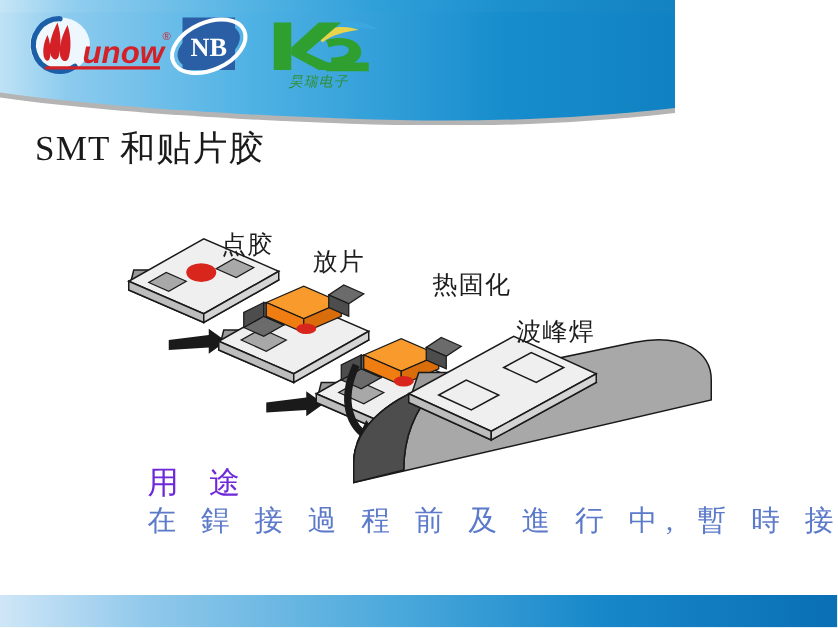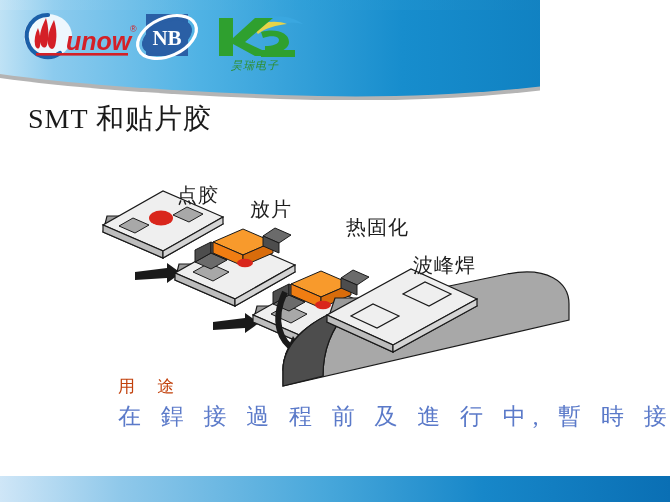--- a/index.html
+++ b/index.html
@@ -93,22 +93,22 @@
 
   
   #purpose-block {
     position: absolute;
     left: 118px;
     top: 372px;
     width: 520px;
   }
   #purpose-title {
     font-family: "Liberation Serif", "DejaVu Serif", serif;
-    font-size: 17px;
-    color: #c2410c;
+    font-size: 25px;
+    color: #6d28d9;
     letter-spacing: 9px;
     line-height: 30px;
     white-space: nowrap;
   }
   .purpose-line {
     font-family: "Liberation Serif", "DejaVu Serif", serif;
     font-size: 23px;
     color: #5b7ac9;
     letter-spacing: 7px;
     line-height: 29px;

